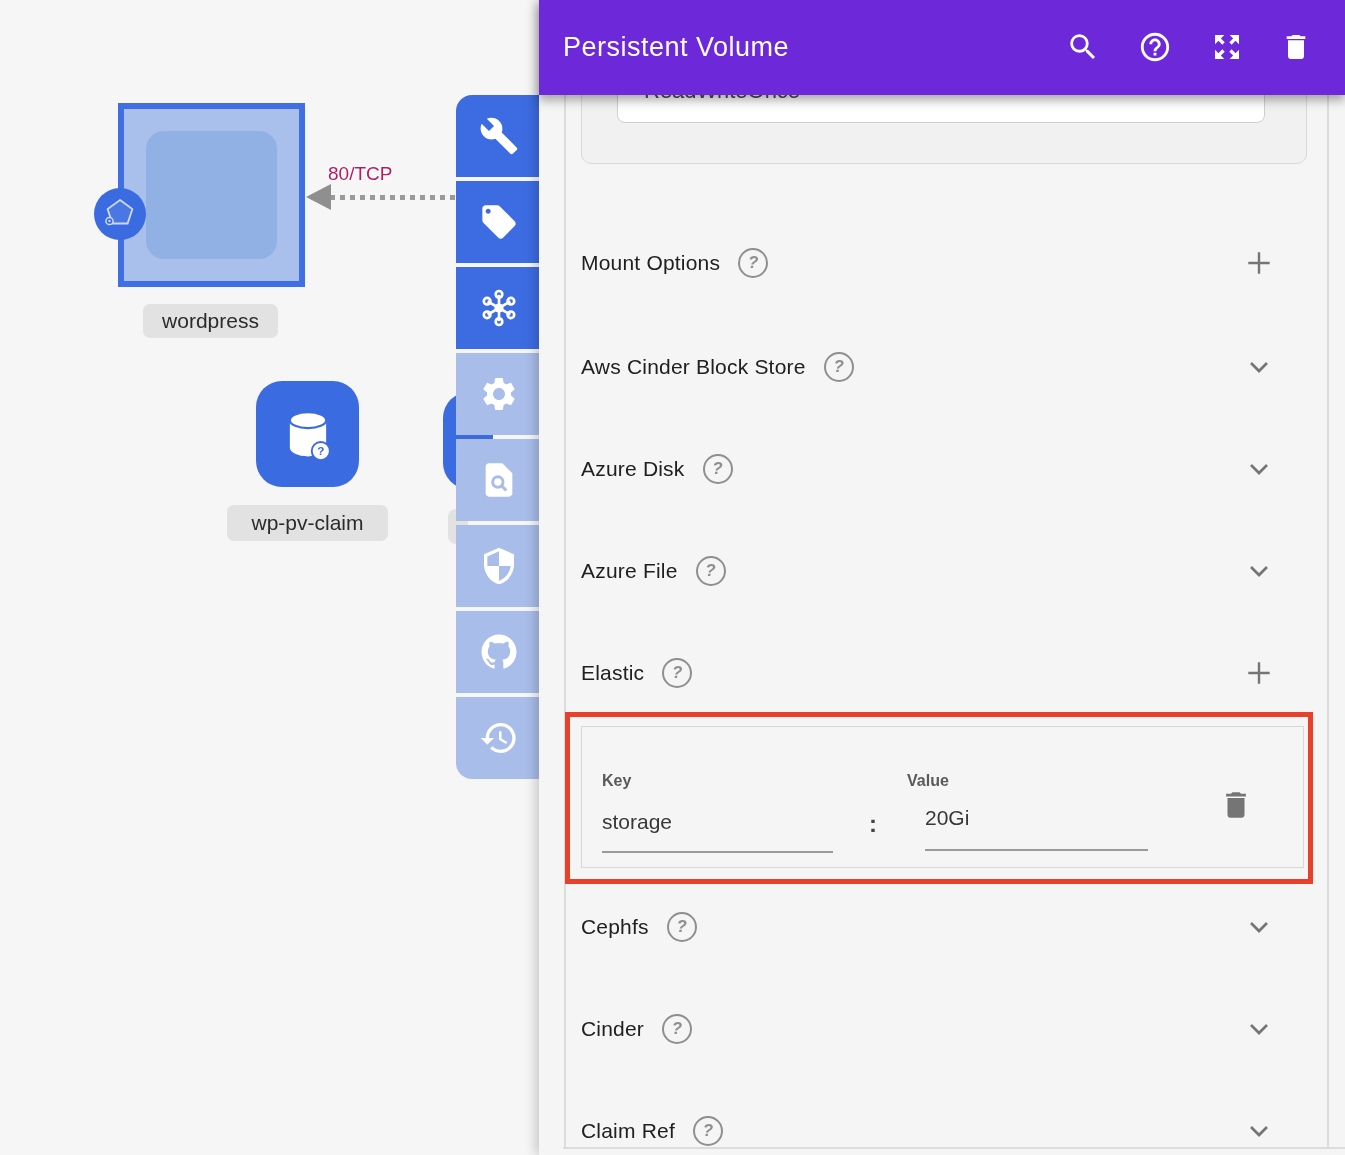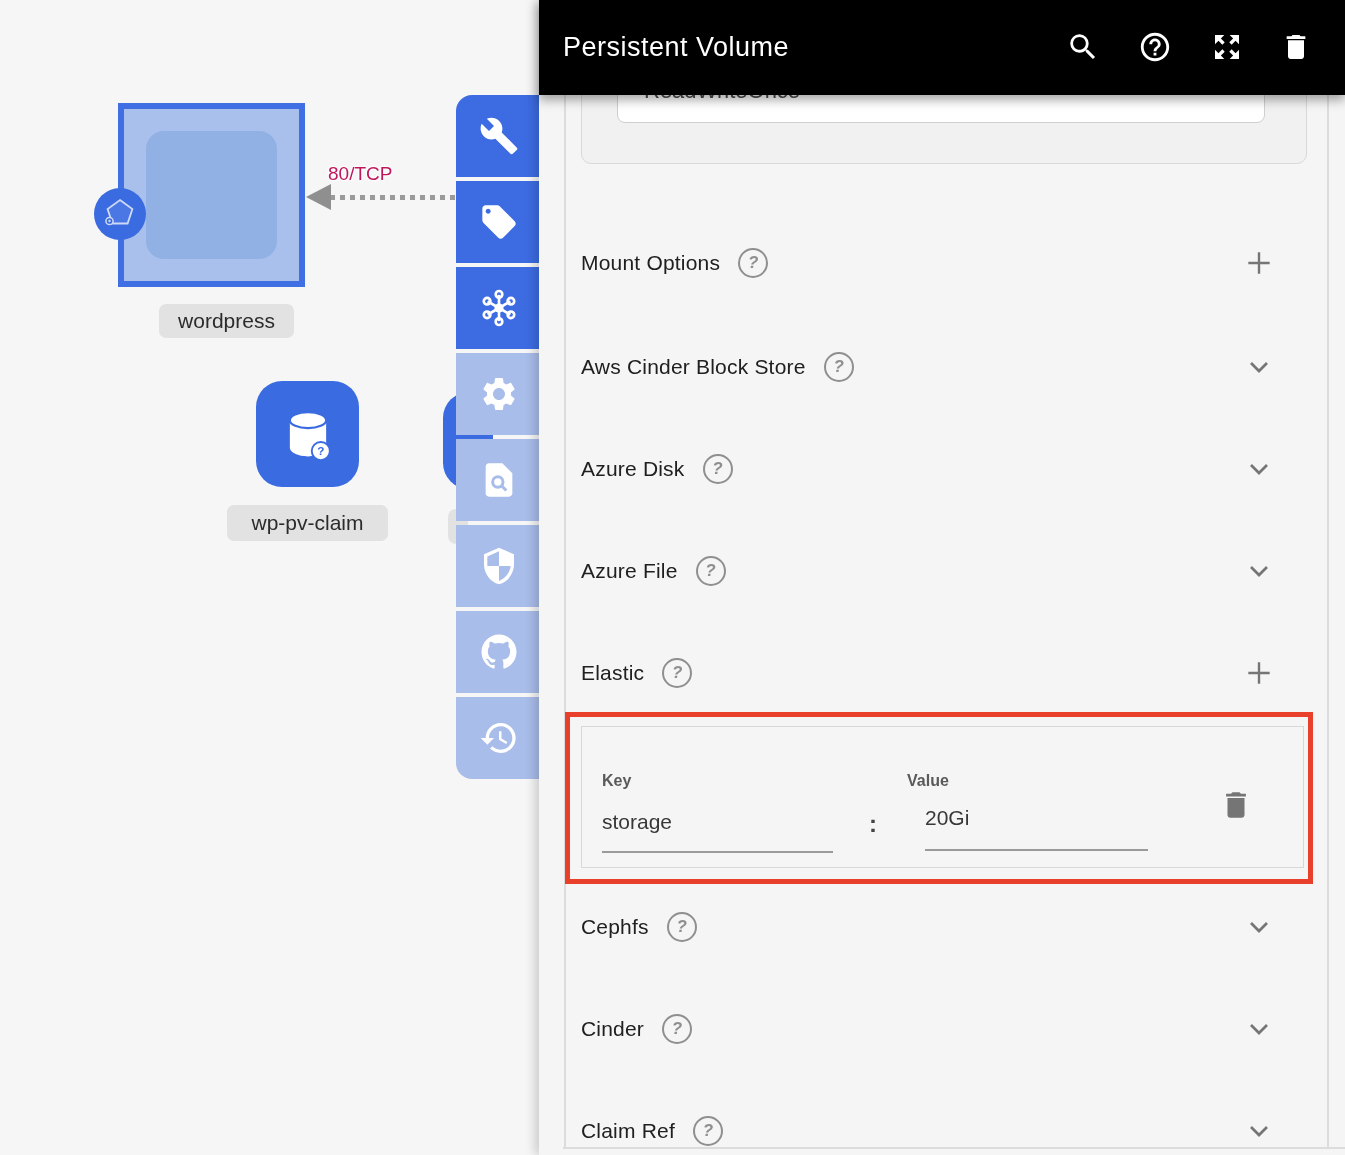--- a/index.html
+++ b/index.html
@@ -12,21 +12,21 @@
 
   .node-wordpress { position:absolute; left:118px; top:103px; width:187px; height:184px;
     background:#a9bfec; border:6px solid #3f6fe3; z-index:2; }
   .node-wordpress .inner { position:absolute; left:22px; top:22px; right:22px; bottom:22px;
     background:#91b1e4; border-radius:18px; }
   .pod-badge { position:absolute; left:94px; top:188px; width:52px; height:52px; border-radius:50%;
     background:#3b6be0; z-index:3; display:flex; align-items:center; justify-content:center; }
 
   .diagram-label { position:absolute; background:#e2e2e2; border-radius:7px; color:#2b2b2b;
     font-size:21px; display:flex; align-items:center; justify-content:center; z-index:2; }
-  .label-wordpress { left:143px; top:304px; width:135px; height:34px;margin-left:16px; }
+  .label-wordpress { left:143px; top:304px; width:135px; height:34px; }
   .label-pvclaim  { left:227px; top:505px; width:161px; height:36px; }
 
   .edge-line { position:absolute; left:330px; top:195px; width:128px; height:5px; z-index:1;
     background:repeating-linear-gradient(90deg,#9a9a9a 0 5px,transparent 5px 10px); }
   .edge-arrowhead { position:absolute; left:306px; top:184px; width:0; height:0; z-index:1;
     border-top:13px solid transparent; border-bottom:13px solid transparent;
     border-right:25px solid #8f8f8f; }
   .edge-label { position:absolute; left:328px; top:163px; font-size:19px; color:#be185d; z-index:1;
     text-shadow:0 0 3px #fff,0 0 3px #fff,1px 1px 2px #fff,-1px -1px 2px #fff; }
 
@@ -44,21 +44,21 @@
     display:flex; flex-direction:column; gap:4px; }
   .tool { width:85px; height:82px; display:flex; align-items:center; justify-content:center; }
   .tool.active { background:#3d6ce2; }
   .tool.inactive { background:#a9bdea; }
   .tool:first-child { border-radius:16px 0 0 0; }
   .tool:last-child  { border-radius:0 0 0 16px; }
 
   
   .panel { position:absolute; left:539px; top:0; width:806px; height:1155px;
     background:#f4f5f4; z-index:10; box-shadow:-4px 0 10px rgba(0,0,0,0.18); }
-  .panel-header { position:absolute; left:0; top:0; width:806px; height:95px; background:#000000;
+  .panel-header { position:absolute; left:0; top:0; width:806px; height:95px; background:#6d28d9;
     z-index:15; box-shadow:0 5px 10px rgba(0,0,0,0.35);
     display:flex; align-items:center; }
   .panel-title { position:absolute; left:24px; top:0; height:95px; display:flex; align-items:center;
     color:#fff; font-size:27px; font-weight:400; letter-spacing:.5px; }
   .hicon { position:absolute; top:30px; width:34px; height:34px; cursor:pointer; }
 
   .panel-content { position:absolute; inset:0; z-index:5; }
   .v-line { position:absolute; top:95px; width:2px; height:1053px; background:#dcdcdc; }
   .h-line { position:absolute; left:24px; top:1147px; width:782px; height:2px; background:#dcdcdc; }
 

